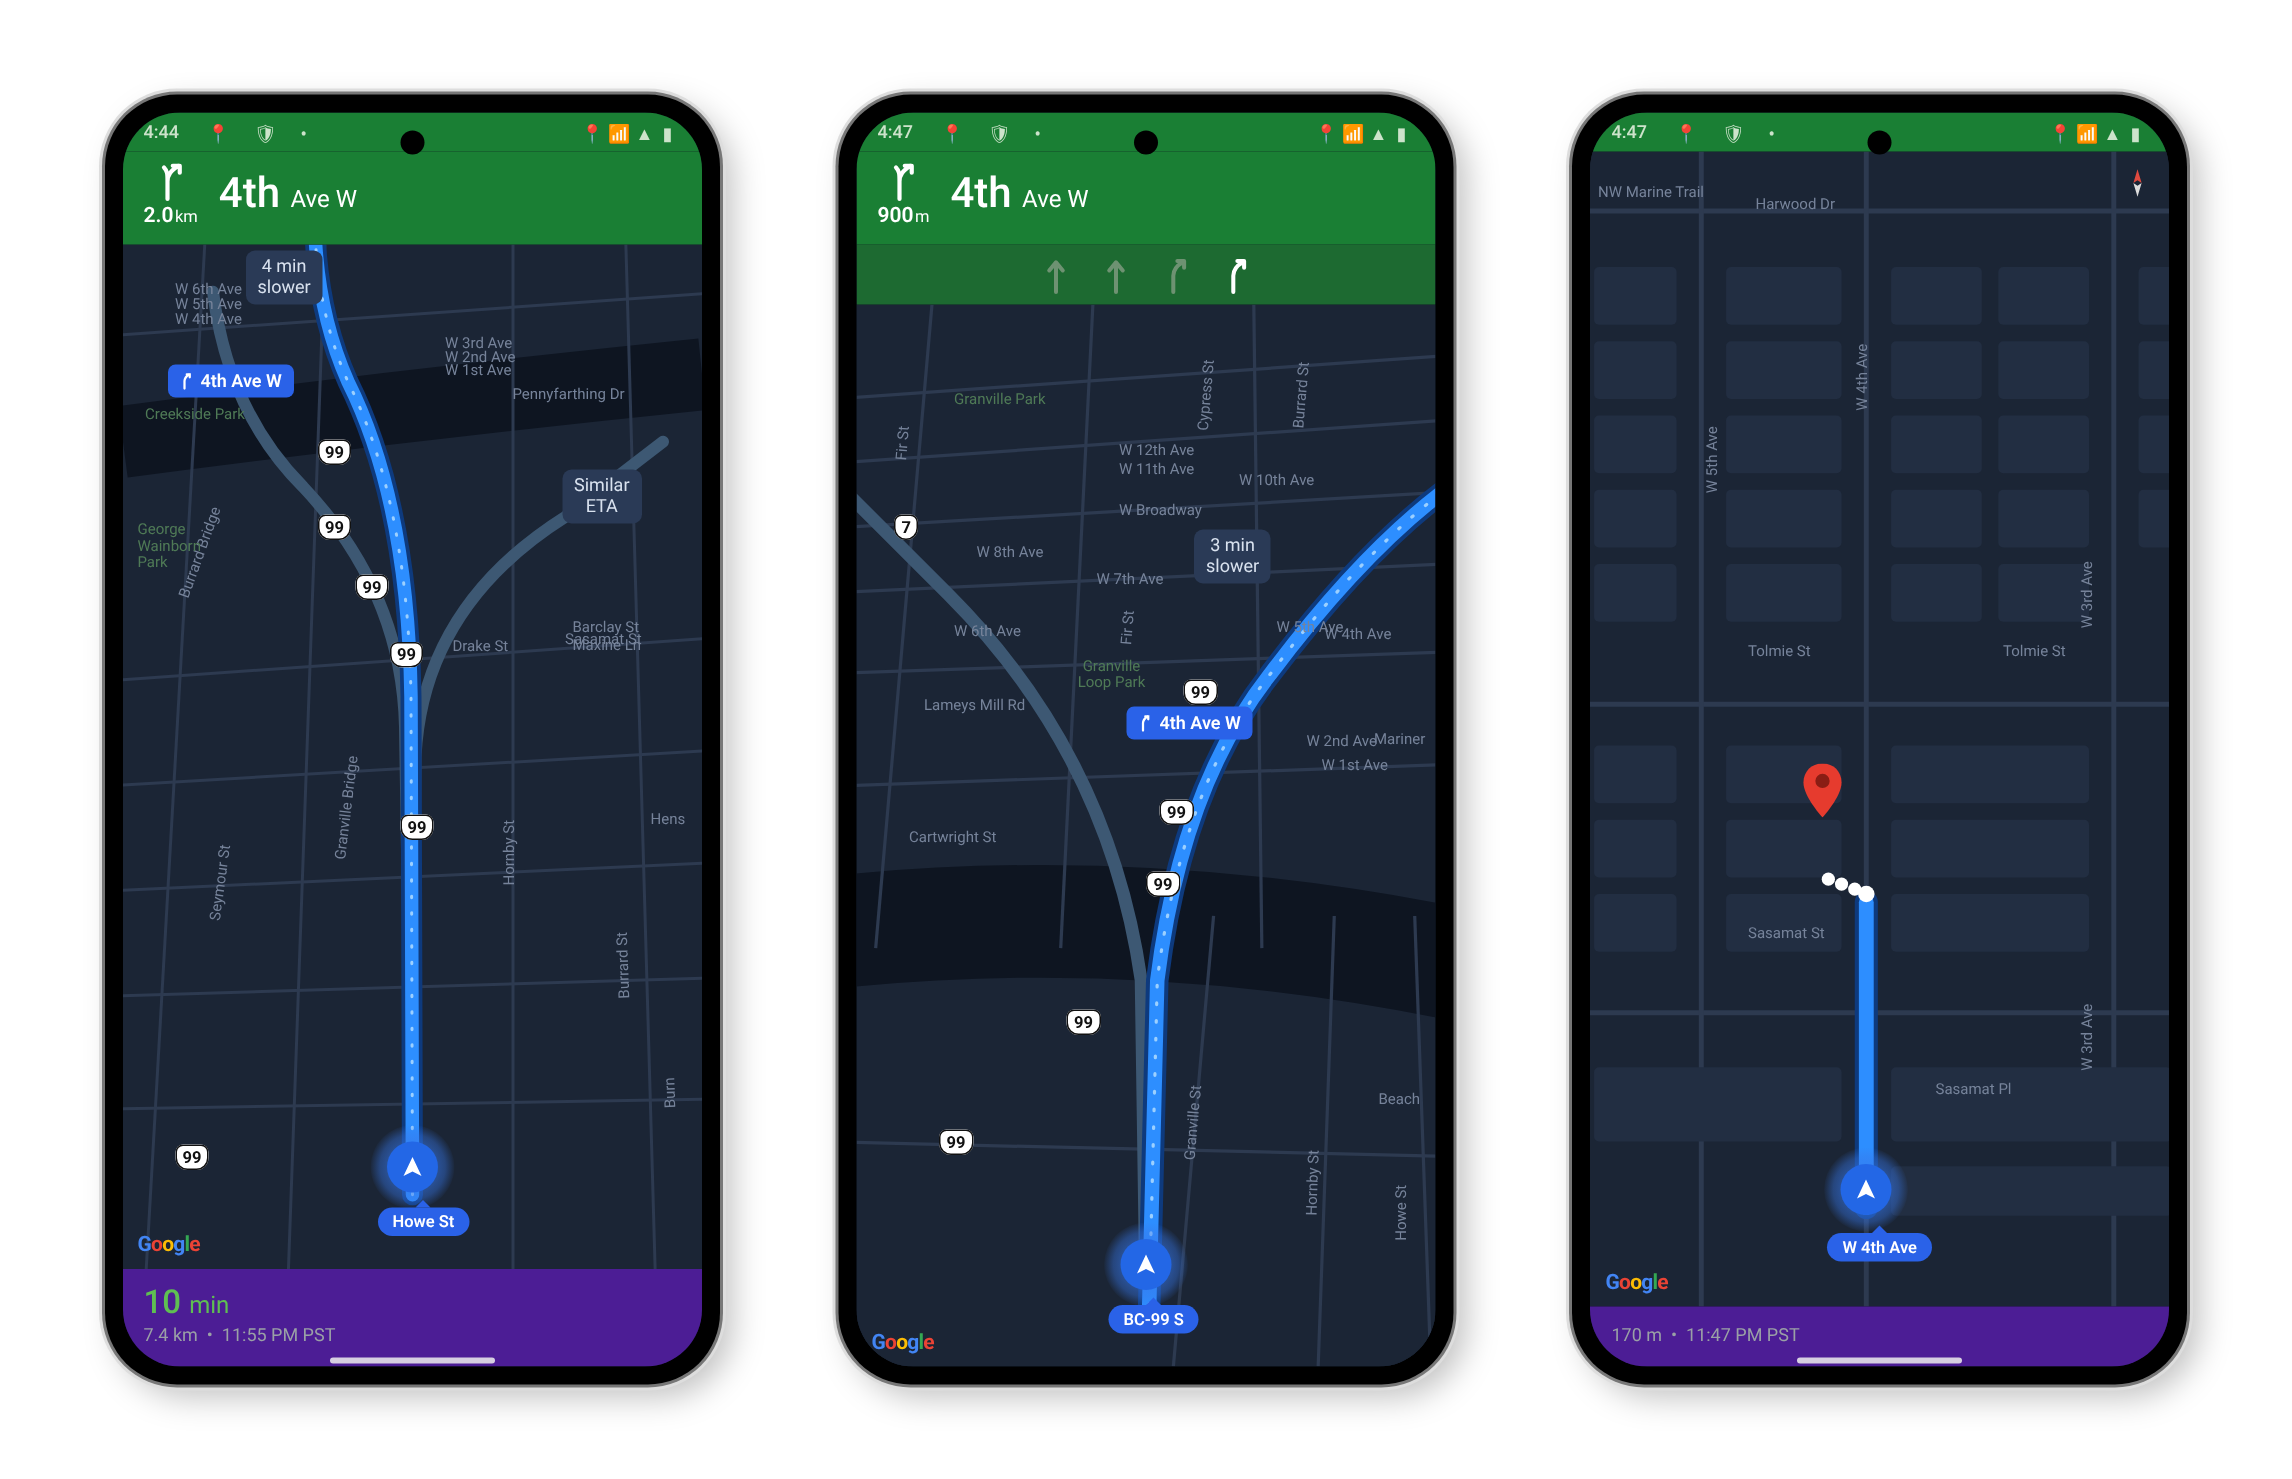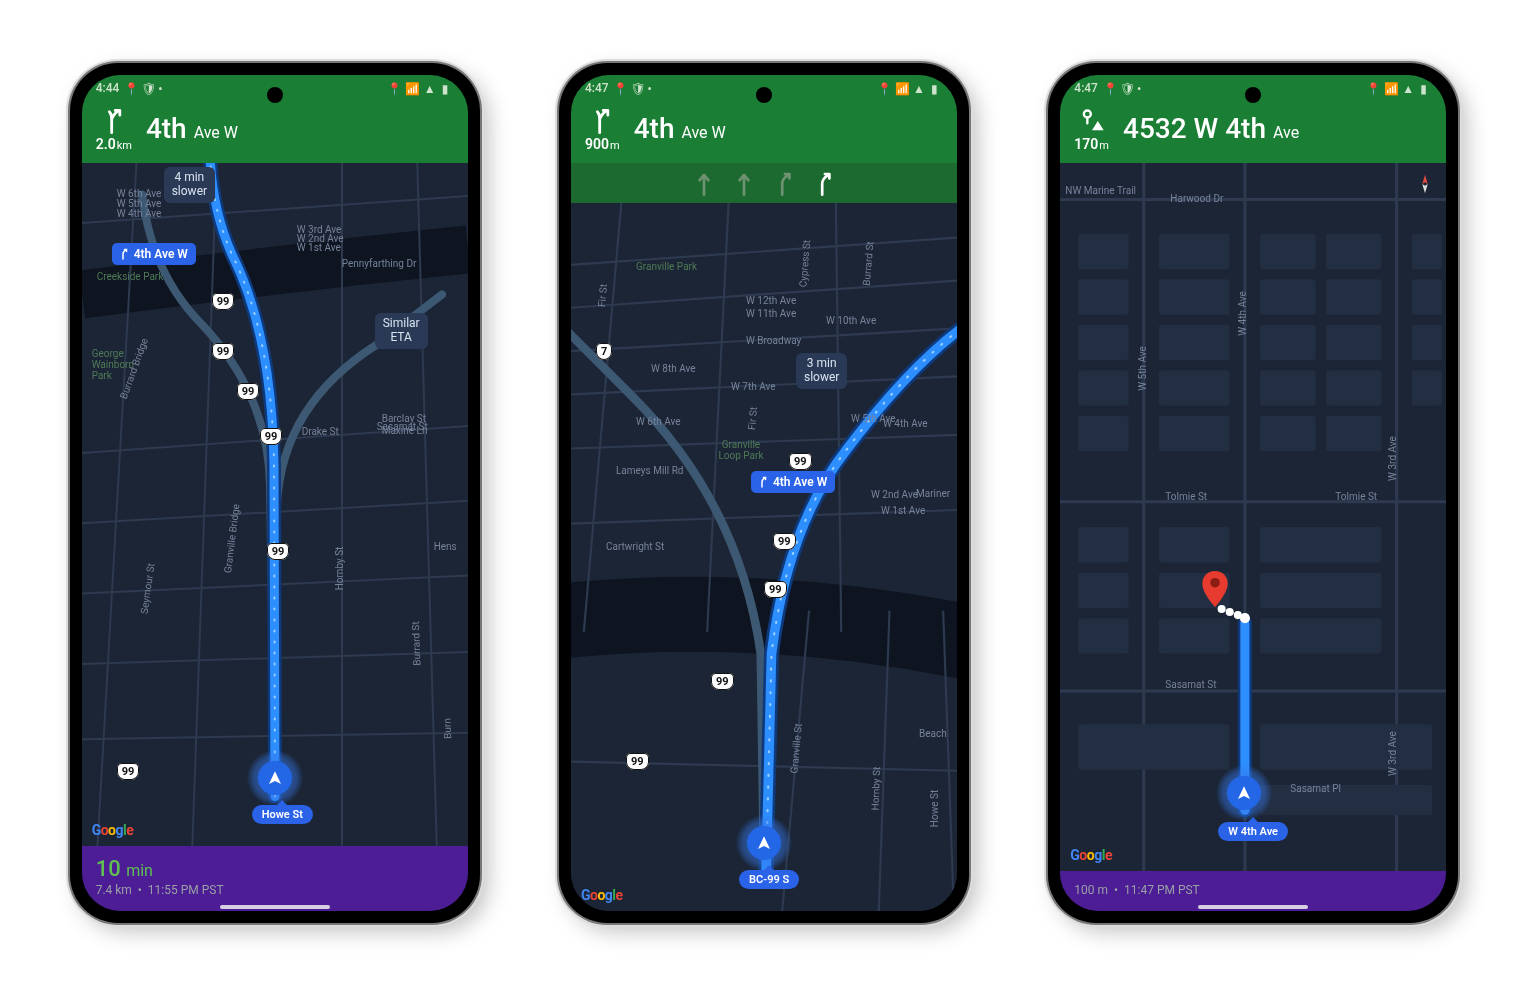--- a/index.html
+++ b/index.html
@@ -33,21 +33,21 @@
     position:absolute; top:12px; left:50%; transform:translateX(-50%);
     width:16px; height:16px; border-radius:50%; background:#000; z-index:50;
   }
   
   .status-bar {
     height:26px; font-size:12px; color:#cde3cb;
     display:flex; justify-content:space-between; align-items:center;
     padding:0 14px; background:#1a7f34; position:relative; z-index:20;
   }
   .status-right { display:flex; gap:6px; align-items:center; }
-  .status-left { display:flex; gap:5px; align-items:center; font-weight:500; }
+  .status-left { display:flex; gap:19px; align-items:center; font-weight:500; }
   .sicon { width:12px; height:12px; display:inline-block; }
   
   .nav-header {
     background:#1a7f34; color:#fff; padding:6px 14px 12px;
     display:flex; align-items:center; gap:14px; z-index:20; position:relative;
   }
   .nav-icon-col { display:flex; flex-direction:column; align-items:center; line-height:1; }
   .nav-icon-col .dist { font-size:14px; font-weight:600; margin-top:2px; }
   .nav-icon-col .dist .unit { font-size:11px; font-weight:400; margin-left:1px; }
   .maneuver-svg { width:28px; height:28px; }
@@ -341,21 +341,21 @@
       <div class="label" style="top:210px;left:170px;transform:rotate(-85deg)">Fir St</div>
       <div class="label" style="top:55px;left:210px;transform:rotate(-85deg)">Cypress St</div>
       <div class="label" style="top:55px;left:275px;transform:rotate(-85deg)">Burrard St</div>
       <div class="label" style="top:87px;left:20px;transform:rotate(-85deg)">Fir St</div>
       <div class="label" style="top:540px;left:200px;transform:rotate(-85deg)">Granville St</div>
       <div class="label" style="top:580px;left:283px;transform:rotate(-88deg)">Hornby St</div>
       <div class="label" style="top:600px;left:345px;transform:rotate(-90deg)">Howe St</div>
       <div class="label" style="top:58px;left:65px;color:#4f7a56">Granville Park</div>
       <div class="label" style="top:236px;left:140px;color:#4f7a56;width:60px;white-space:normal;text-align:center">Granville Loop Park</div>
       <div class="label" style="top:262px;left:45px">Lameys Mill Rd</div>
-      <div class="label" style="top:338px;left:35px">Cartwright St</div>
+      <div class="label" style="top:350px;left:35px">Cartwright St</div>
       <div class="label" style="top:286px;left:300px">W 2nd Ave</div>
       <div class="label" style="top:525px;left:348px">Beach</div>
       <div class="label" style="top:285px;left:345px">Mariner</div>
       <div class="label" style="top:302px;left:310px">W 1st Ave</div>
 
       <div class="puck" style="bottom:40px;left:165px">
         <div class="inner">
             <svg viewBox="0 0 24 24">
               <path d="M12 3 L20 20 L12 16 L4 20 Z" fill="#fff"></path>
             </svg>
@@ -381,36 +381,20 @@
         <span class="sicon">•</span>
       </div>
       <div class="status-right">
         <span class="sicon">📍</span>
         <span class="sicon">📶</span>
         <span class="sicon">▲</span>
         <span class="sicon">▮</span>
       </div>
     </div>
 
-    <div class="nav-header">
-      <div class="nav-icon-col">
-        <svg class="maneuver-svg" viewBox="0 0 24 24">
-          <circle cx="8" cy="6" r="3" stroke="#fff" stroke-width="2" fill="none"></circle>
-          <path d="M8 9 V14" stroke="#fff" stroke-width="2" stroke-linecap="round"></path>
-          <path d="M12 20 L22 20 L17 12 Z" fill="#fff"></path>
-        </svg>
-        <div class="dist">
-          <span>170</span><span class="unit">m</span>
-        </div>
-      </div>
-      <div class="nav-street">
-        <span>4532 W 4th</span>
-        <span class="suffix">Ave</span>
-      </div>
-    </div>
 
     <div class="map">
       <svg class="bg" viewBox="0 0 386 700" preserveAspectRatio="xMidYMid slice">
         <rect width="386" height="700" fill="#1b2535"></rect>
         <g stroke="#2d3a50" stroke-width="3">
           <line x1="-20" y1="36" x2="406" y2="36"></line>
           <line x1="-20" y1="335" x2="406" y2="335"></line>
           <line x1="-20" y1="522" x2="406" y2="522"></line>
           <line x1="185" y1="-20" x2="185" y2="720"></line>
           <line x1="85" y1="-20" x2="85" y2="720"></line>
@@ -494,18 +478,18 @@
               <path d="M12 3 L20 20 L12 16 L4 20 Z" fill="#fff"></path>
             </svg>
           </div>
       </div>
       <div class="road-pill" style="bottom:30px;left:158px">W 4th Ave</div>
       <div class="google-logo"><span>G</span><span>o</span><span>o</span><span>g</span><span>l</span><span>e</span></div>
     </div>
 
     <div class="footer">
       <div class="sub">
-        <span>100 m</span> &nbsp;•&nbsp; <span>11:47 PM PST</span>
+        <span>170 m</span> &nbsp;•&nbsp; <span>11:47 PM PST</span>
       </div>
       <div class="home-ind"></div>
     </div>
   </div>
 </div>
 
 </body></html>

